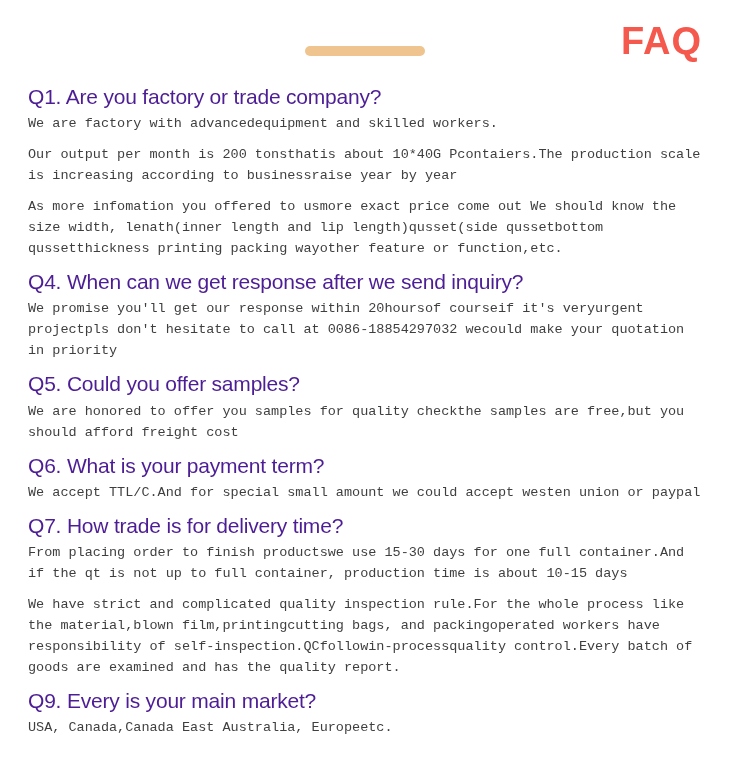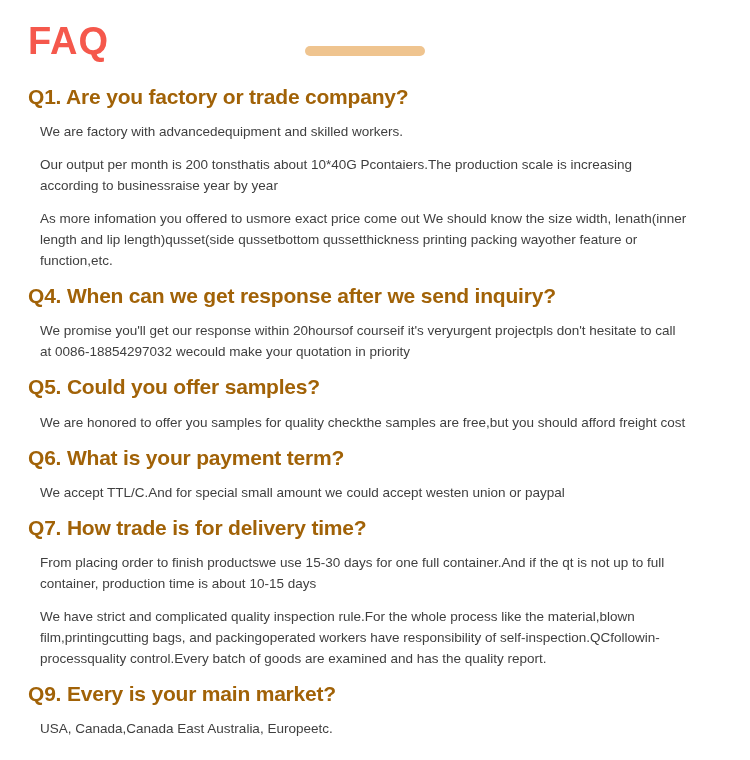--- a/index.html
+++ b/index.html
@@ -12,21 +12,21 @@
     font-family: "Liberation Sans", sans-serif;
   }
   .page {
     box-sizing: border-box;
     width: 750px;
     height: 760px;
     padding: 0 48px 0 28px;
   }
   .faq-header {
     position: relative;
-    text-align: left;
+    text-align: right;
     margin: 20px 0 20px 0;
     height: 44px;
   }
   .faq-title {
     position: relative;
     z-index: 1;
     display: inline-block;
     margin: 0;
     font-size: 38px;
     line-height: 1.15;
@@ -45,29 +45,30 @@
     border-radius: 5px;
     background: var(--underline, #efc48f);
   }
   .faq-item {
     margin: 0 0 10px 0;
   }
   .faq-question {
     margin: 0 0 4px 0;
     font-size: 21px;
     line-height: 1.2;
-    font-weight: bold;
+    font-weight: normal;
     letter-spacing: -0.2px;
-    color: #a16207;
+    color: #4c1d95;
   }
   .faq-answer {
-    margin: 12px;
+    margin: 0;
     font-size: 13.5px;
     line-height: 21px;
     color: #3f3f3f;
+    font-family: Liberation Mono, monospace;
   }
 </style>
 </head>
 <body>
 
 <div class="page">
 
   <div class="faq-header">
     <span class="faq-underline"></span>
     <h1 class="faq-title">FAQ</h1>

